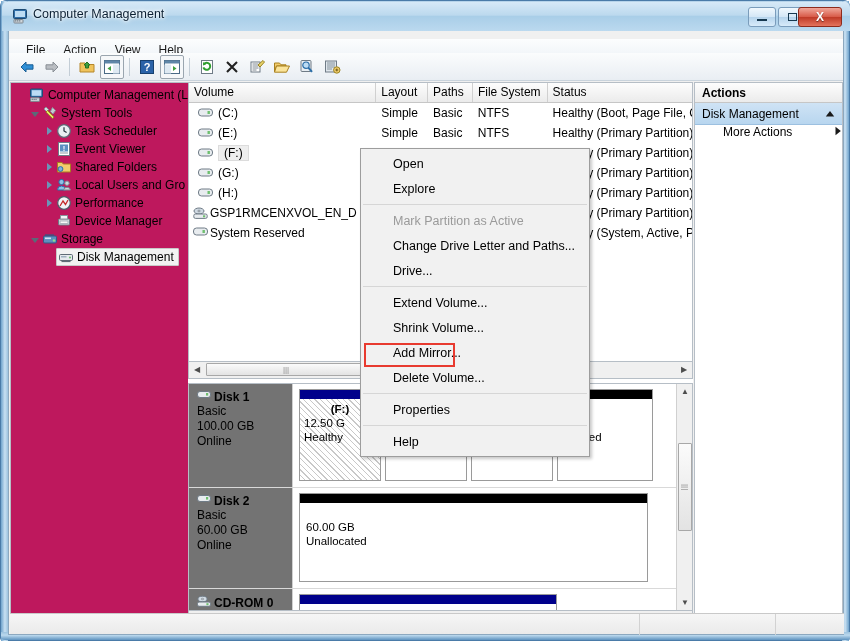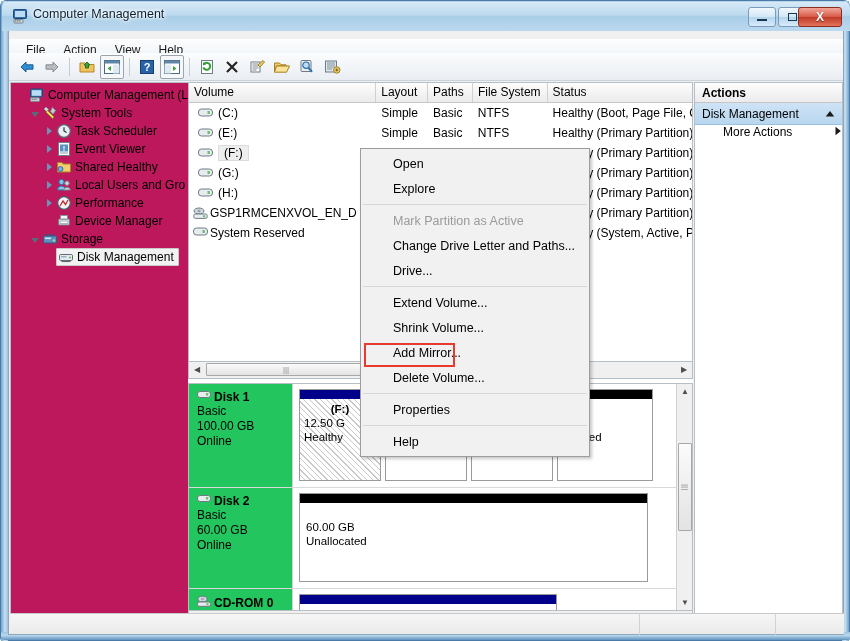--- a/index.html
+++ b/index.html
@@ -134,21 +134,21 @@
   .vrow.selected .vcell-name-inner { background:#eeeeee; border:1px solid #dcdcdc; }
 
   #vol-hscroll { position:absolute; left:0; top:280px; width:505px; height:17px;
      background:#f0f0f0; border:1px solid #b6bec6; border-top:none; }
 
   
   #gfx { position:absolute; left:0; top:301px; width:505px; height:228px;
      background:#fff; border:1px solid #b6bec6; overflow:hidden; }
   .disk-row { display:flex; border-bottom:1px solid #d9d9d9; background:#fff; }
   .disk-info { width:104px; flex:0 0 104px; padding:6px 4px 4px 8px;
-     border-right:1px solid #d0d0d0; background:#22c55e; }
+     border-right:1px solid #d0d0d0; background:#737373; }
   .disk-title { font-size:12px; font-weight:bold; color:#000; display:flex; align-items:center; gap:3px;}
   .disk-meta { font-size:12px; color:#000; line-height:15px; }
   .disk-parts { flex:1; padding:5px 6px 6px 6px; display:flex; gap:4px; }
   .part { border:1px solid #9a9a9a; background:#fff; position:relative; }
   .part .capbar { height:9px; }
   .part .pbody { padding:3px 4px; font-size:11.5px; line-height:14px; color:#000; }
   .hatch {
     background-image: repeating-linear-gradient(45deg, #ffffff 0 3px, #c8c8c8 3px 4px);
   }
 
@@ -390,21 +390,21 @@
         <div class="tnode" style="padding-left:28px;">
           <span class="tw">
               <i class="tri tri-closed"></i>
             </span>
           <span class="ticon">
             <svg width="16" height="16" viewBox="0 0 16 16">
               <path d="M1.5 3.5 L6 3.5 L7.3 5 L14.5 5 L14.5 13 L1.5 13 Z" fill="#f2cc6d" stroke="#a8801f"></path>
               <circle cx="4.5" cy="10" r="2.4" fill="#7fb2dc" stroke="#2b6ea8"></circle>
             </svg>
           </span>
-          <span>Shared Healthy</span>
+          <span>Shared Folders</span>
         </div>
 
         <div class="tnode" style="padding-left:28px;">
           <span class="tw">
               <i class="tri tri-closed"></i>
             </span>
           <span class="ticon">
             <svg width="16" height="16" viewBox="0 0 16 16">
               <circle cx="5.5" cy="5" r="2.6" fill="#8fc0e6" stroke="#2b6ea8"></circle>
               <path d="M1.5 13 a4 4 0 0 1 8 0 Z" fill="#8fc0e6" stroke="#2b6ea8"></path>

